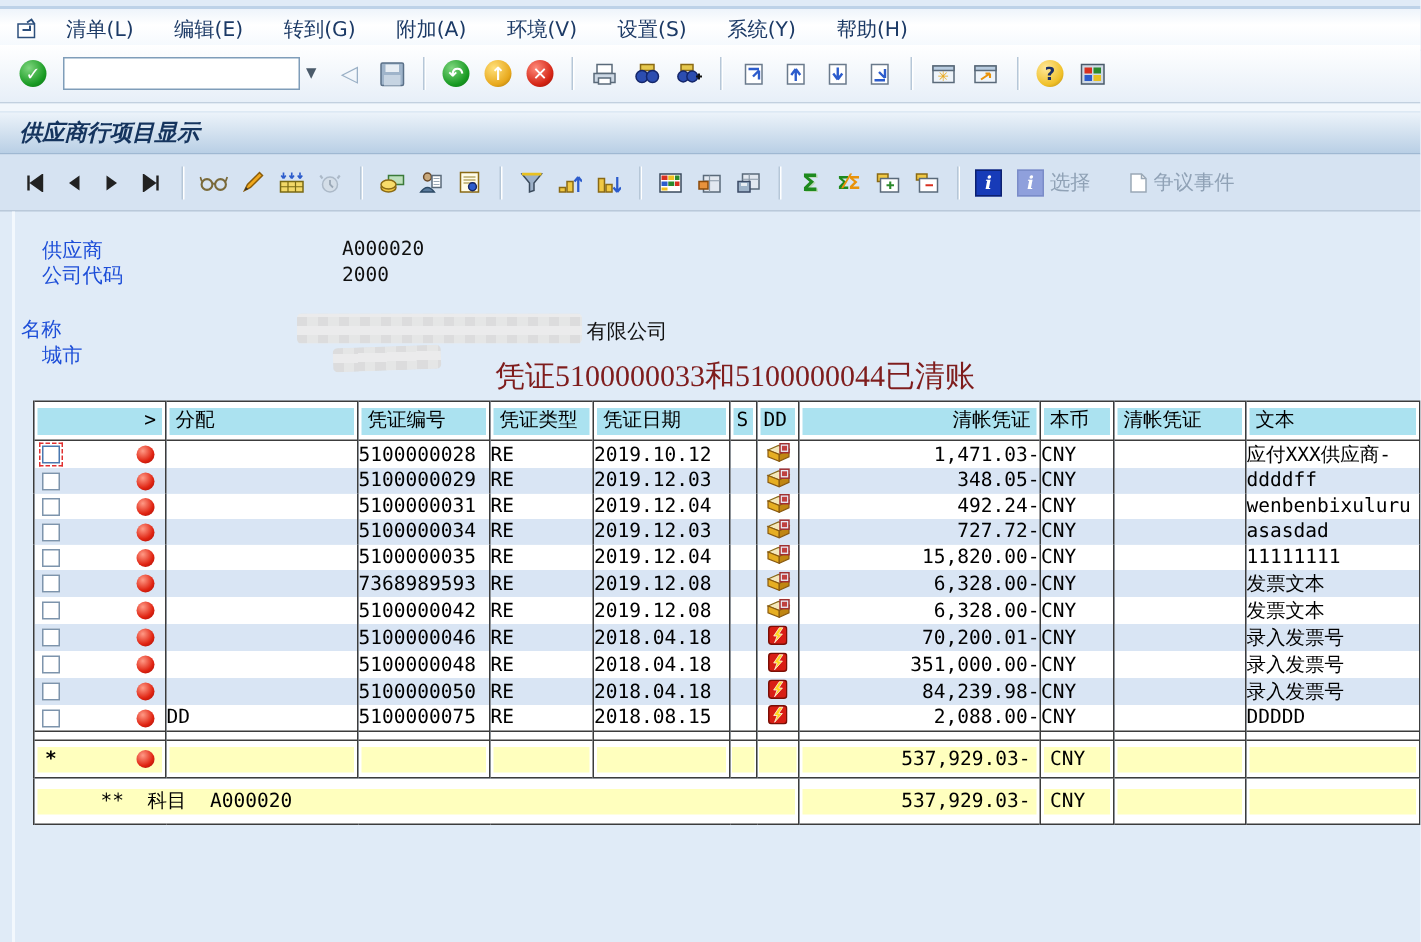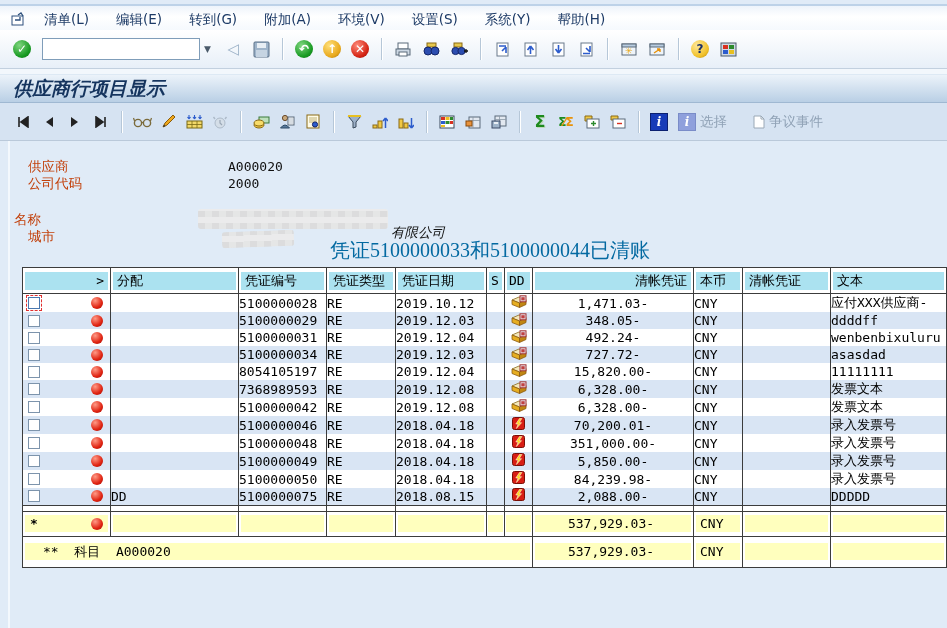--- a/index.html
+++ b/index.html
@@ -31,72 +31,72 @@
   .cmddrop{width:15px;height:22px;display:flex;align-items:center;justify-content:center;
     color:#4a5a6a;font-size:9px;cursor:pointer;}
   .backtri{color:#9ab0c6;font-size:15px;}
 
   
   .gapline{position:absolute;left:0;top:69px;width:947px;height:5px;background:#f2f7fc;}
   .titlebar{position:absolute;left:0;top:74px;width:947px;height:29px;
     background:linear-gradient(#ecf3fa,#b9cfe5);
     border-top:1px solid #dde9f4;border-bottom:1px solid #9fb8d2;
     display:flex;align-items:center;padding-left:13px;box-sizing:border-box;}
-  .titlebar .t{font-size:19px;font-weight:bold;font-style:italic;color:#15345e;}
+  .titlebar .t{font-size:15px;font-weight:bold;font-style:italic;color:#15345e;}
 
   
   .apptoolbar{position:absolute;left:0;top:103px;width:947px;height:38px;background:#d6e3f2;
     border-bottom:1px solid #bac9da;display:flex;align-items:center;padding-left:10px;box-sizing:border-box;}
   .apicon{height:22px;min-width:22px;display:inline-flex;align-items:center;justify-content:center;margin:0 2px;}
   .nav{color:#222;}
   .greybtn{color:#90a2b6;font-size:13.5px;display:inline-flex;align-items:center;gap:4px;margin-left:6px;white-space:nowrap;}
   .sigma{font-size:16px;font-weight:bold;color:#1e8a1e;text-shadow:1px 1px 0 #bdd8ba;}
   .sigma2{font-size:12px;font-weight:bold;color:#1e8a1e;}
   .slash{color:#e8920a;font-weight:bold;font-size:13px;margin-left:-3px;}
   .infosq{width:16px;height:16px;background:#173bb8;color:#fff;font:italic bold 12px "DejaVu Serif",serif;
     display:flex;align-items:center;justify-content:center;border:1px solid #0c2070;}
   .infosq.light{background:#8fa0dc;border-color:#7a8cc8;}
 
   
-  .fieldlbl{position:absolute;font-size:13.5px;color:#c2410c;white-space:pre;}
+  .fieldlbl{position:absolute;font-size:13.5px;color:#1d4ed8;white-space:pre;}
   .fieldval{position:absolute;font-family:"DejaVu Sans Mono",monospace;font-size:13px;color:#101010;white-space:pre;}
   .blur-blob{position:absolute;border-radius:3px;
     background:repeating-linear-gradient(0deg,#dcdcdc 0 6px,#ececec 6px 12px),
                repeating-linear-gradient(90deg,#d4d4d4 0 7px,#e6e6e6 7px 14px);
     background-blend-mode:lighten;opacity:.95;}
   .wm1{position:absolute;font-size:34px;font-weight:900;color:#ee1c15;letter-spacing:1px;white-space:pre;
     text-shadow:1px 0 0 #ee1c15;}
-  .wm2{position:absolute;font-family:"Liberation Serif","DejaVu Serif",serif;font-size:20px;color:#0369a1;white-space:pre;}
+  .wm2{position:absolute;font-family:"Liberation Serif","DejaVu Serif",serif;font-size:20px;color:#7f1d1d;white-space:pre;}
 
   
   .tblwrap{position:absolute;left:22px;top:267px;width:925px;}
   table.alv{border-collapse:collapse;table-layout:fixed;width:925px;
     font-family:"DejaVu Sans Mono",monospace;font-size:13px;color:#000;}
   table.alv td,table.alv th{border-left:1px solid #3c3c3c;border-right:1px solid #3c3c3c;
     padding:0;overflow:hidden;white-space:nowrap;vertical-align:middle;}
   tr.hdr{height:26px;background:#fff;border-top:1px solid #3c3c3c;border-bottom:1px solid #3c3c3c;}
   tr.hdr .hin{background:#abe2f0;height:18px;line-height:18px;margin:3px 2px;padding:0 4px;
     font-weight:normal;text-align:left;font-size:13px;}
   tr.hdr .hin.r{text-align:right;}
   tr.datarow{height:17px;background:#fff;}
   tr.datarow:nth-child(even){background:#d9e5f4;}
-  td.c-amt,td .amtline{text-align:center;padding-right:4px;}
+  td.c-amt,td .amtline{text-align:right;padding-right:4px;}
   td.c-asg,td.c-doc,td.c-typ,td.c-dat,td.c-cur,td.c-txt{padding-left:4px;}
   .selcell{display:flex;align-items:center;justify-content:space-between;padding:0 7px 0 5px;}
   .cbx{width:12px;height:12px;background:#fff;border:1px solid #7d94ac;display:inline-block;box-sizing:border-box;}
   .cbx.focused{border-color:#4a78b0;outline:1px dashed #e03030;outline-offset:1px;}
   .dot{width:12px;height:12px;border-radius:50%;display:inline-block;
     background:radial-gradient(circle at 35% 30%,#ff9a86,#e02412 60%,#9c0a04);}
   tr.gaprow{height:6px;background:#fff;border-top:1px solid #3c3c3c;}
   tr.totalrow{height:25px;background:#fff;border-top:1px solid #3c3c3c;}
   tr.acctrow{height:31px;background:#fff;border-top:1px solid #3c3c3c;border-bottom:1px solid #3c3c3c;}
   .yl{background:#ffffbe;height:17px;margin:3px 2px;line-height:17px;}
   .yl.sel{display:flex;align-items:center;justify-content:space-between;padding:0 5px;background:#ffffbe;}
   .star{font-weight:bold;}
-  .acctband{padding-left:18px;font-size:13px;}
+  .acctband{padding-left:42px;font-size:13px;}
 
   .leftframe{position:absolute;left:8px;top:141px;width:2px;height:487px;background:#f3f8fd;}
 </style>
 </head>
 <body>
 
 <div class="screen">
 
   <div class="menubar">
     <span class="sysmenu">
@@ -387,21 +387,21 @@
   </div>
 
   <div class="leftframe"></div>
   <span class="fieldlbl" style="left:28px;top:158px;">供应商</span>
   <span class="fieldlbl" style="left:28px;top:175px;">公司代码</span>
   <span class="fieldval" style="left:228px;top:159px;">A000020</span>
   <span class="fieldval" style="left:228px;top:176px;">2000</span>
   <span class="fieldlbl" style="left:14px;top:211px;">名称</span>
   <span class="fieldlbl" style="left:28px;top:228px;">城市</span>
   <span class="blur-blob" style="left:198px;top:209px;width:190px;height:20px;"></span>
-  <span class="fieldval" style="left:391px;top:224px;font-family:'DejaVu Sans',sans-serif;font-size:13.5px;font-style:italic;">有限公司</span>
+  <span class="fieldval" style="left:391px;top:212px;font-family:'DejaVu Sans',sans-serif;font-size:13.5px;">有限公司</span>
   <span class="blur-blob" style="left:222px;top:231px;width:72px;height:16px;transform:rotate(-2deg);"></span>
 
   <div class="wm2" style="left:330px;top:237px;">凭证5100000033和5100000044已清账</div>
 
   <div class="tblwrap">
     <table class="alv">
       <colgroup>
         <col style="width:88px;">
           <col style="width:128px;">
           <col style="width:88px;">
@@ -549,21 +549,21 @@
     <td class="c-txt">asasdad</td>
   </tr>
           <tr class="datarow">
     <td>
               <div class="selcell">
                 <span class="cbx"></span>
                 <span class="dot"></span>
               </div>
             </td>
     <td class="c-asg"></td>
-    <td class="c-doc">8054105197</td>
+    <td class="c-doc">5100000035</td>
     <td class="c-typ">RE</td>
     <td class="c-dat">2019.12.04</td>
     <td></td>
     <td style="text-align:center;"><span class="ddicon"><svg width="16" height="13">
                   <polygon points="1,5 8,2 15,4.5 8.5,8" fill="#f4e8bc" stroke="#8a6a1a" stroke-width="0.8"></polygon>
                   <polygon points="1,5 8.5,8 8.5,12.5 1,9.5" fill="#e6ae22" stroke="#8a5a10" stroke-width="0.8"></polygon>
                   <polygon points="8.5,8 15,4.5 15,9.5 8.5,12.5" fill="#c08612" stroke="#8a5a10" stroke-width="0.8"></polygon>
                   <rect x="9" y="0.8" width="6" height="6" fill="#e8e8f2" stroke="#a03030" stroke-width="1"></rect>
                   <rect x="10.3" y="2.2" width="3.4" height="3.2" fill="#c04040"></rect>
                 </svg></span></td>
@@ -663,41 +663,20 @@
     <td class="c-txt">录入发票号</td>
   </tr>
           <tr class="datarow">
     <td>
               <div class="selcell">
                 <span class="cbx"></span>
                 <span class="dot"></span>
               </div>
             </td>
     <td class="c-asg"></td>
-    <td class="c-doc">5100000049</td>
-    <td class="c-typ">RE</td>
-    <td class="c-dat">2018.04.18</td>
-    <td></td>
-    <td style="text-align:center;"><span class="ddicon"><svg width="13" height="13">
-                  <rect x="0.5" y="0.5" width="12" height="12" rx="2" fill="#d81e14" stroke="#7a0f06"></rect>
-                  <polygon points="7.5,1.5 3.8,7 6.1,7 4.4,11.5 9.6,5.7 7.2,5.7 9.9,1.5" fill="#ffd41e" stroke="#ffffff" stroke-width="0.5"></polygon>
-                </svg></span></td>
-    <td class="c-amt">5,850.00-</td>
-    <td class="c-cur">CNY</td>
-    <td></td>
-    <td class="c-txt">录入发票号</td>
-  </tr>
-          <tr class="datarow">
-    <td>
-              <div class="selcell">
-                <span class="cbx"></span>
-                <span class="dot"></span>
-              </div>
-            </td>
-    <td class="c-asg"></td>
     <td class="c-doc">5100000050</td>
     <td class="c-typ">RE</td>
     <td class="c-dat">2018.04.18</td>
     <td></td>
     <td style="text-align:center;"><span class="ddicon"><svg width="13" height="13">
                   <rect x="0.5" y="0.5" width="12" height="12" rx="2" fill="#d81e14" stroke="#7a0f06"></rect>
                   <polygon points="7.5,1.5 3.8,7 6.1,7 4.4,11.5 9.6,5.7 7.2,5.7 9.9,1.5" fill="#ffd41e" stroke="#ffffff" stroke-width="0.5"></polygon>
                 </svg></span></td>
     <td class="c-amt">84,239.98-</td>
     <td class="c-cur">CNY</td>

